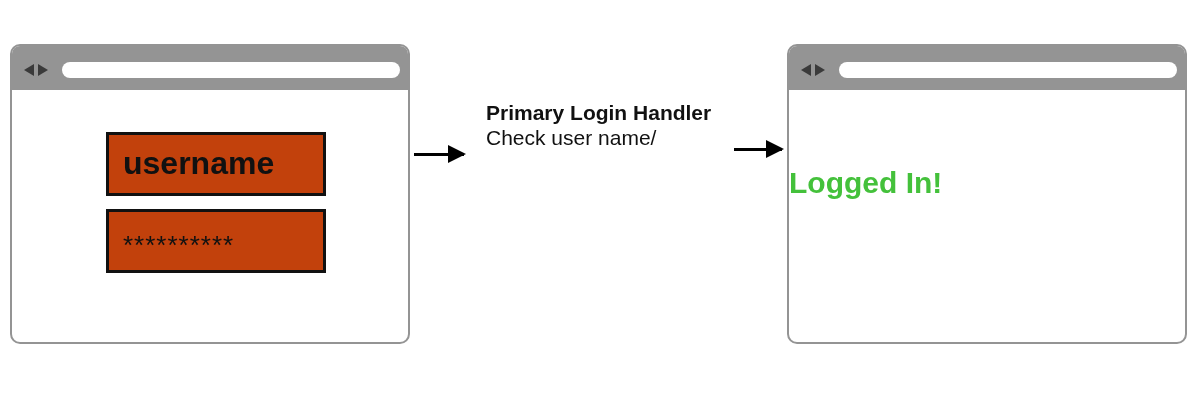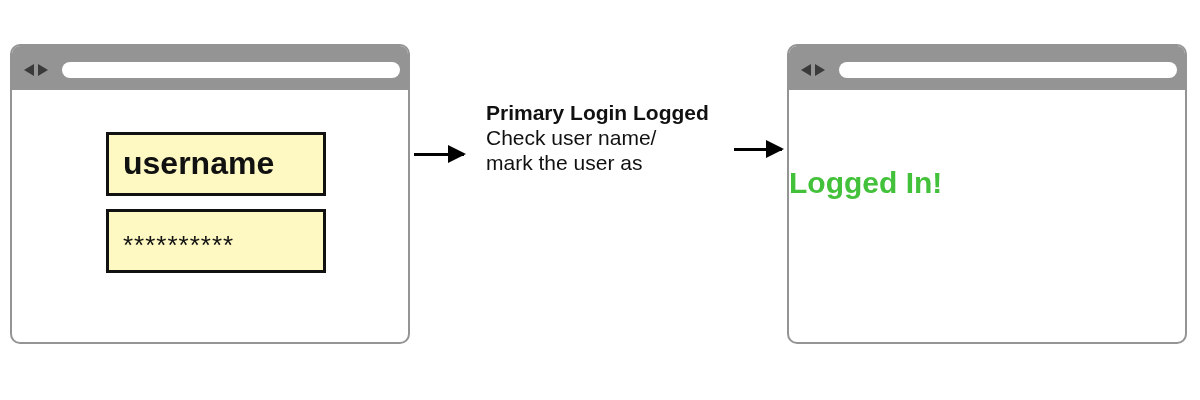--- a/index.html
+++ b/index.html
@@ -7,21 +7,21 @@
          font-family:"Liberation Sans", sans-serif; }
   .win { position:absolute; top:44px; width:396px; height:296px;
          border:2px solid #949494; border-radius:10px; background:#fff; overflow:hidden; box-sizing:content-box; }
   .win-header { position:absolute; left:0; top:0; right:0; height:44px; background:#949494; }
   .nav { position:absolute; left:12px; top:18px; width:30px; height:12px; }
   .tri-l { position:absolute; left:0; top:0; width:0; height:0;
            border-top:6px solid transparent; border-bottom:6px solid transparent; border-right:10px solid #3a3a3a; }
   .tri-r { position:absolute; left:14px; top:0; width:0; height:0;
            border-top:6px solid transparent; border-bottom:6px solid transparent; border-left:10px solid #3a3a3a; }
   .addr { position:absolute; left:50px; top:16px; right:8px; height:16px; background:#fff; border-radius:8px; }
-  .field { position:absolute; border:3px solid #111; background:#fef9c3; box-sizing:border-box; }
+  .field { position:absolute; border:3px solid #111; background:#c2410c; box-sizing:border-box; }
   .field span { position:absolute; left:14px; color:#111; }
   .arrow { position:absolute; height:3px; background:#000; }
   .arrow::after { content:""; position:absolute; right:-2px; top:-8px; width:0; height:0;
                   border-top:9px solid transparent; border-bottom:9px solid transparent; border-left:18px solid #000; }
   .handler { position:absolute; left:486px; top:100px; width:280px; font-size:21px; line-height:25px; color:#111; }
   .handler .t { font-weight:bold; }
   .logged { position:absolute; left:0; right:0; top:120px; text-align:left; font-size:30px;
             font-weight:bold; color:#44c13b; }
 </style>
 </head>
@@ -39,23 +39,22 @@
     <span style="top:10px; font-size:32px; font-weight:bold;">username</span>
   </div>
   <div class="field" style="left:94px; top:163px; width:220px; height:64px;">
     <span style="top:18px; font-size:26px; letter-spacing:1px;">**********</span>
   </div>
 </div>
 
 <div class="arrow" style="left:414px; top:153px; width:50px;"></div>
 
 <div class="handler">
-  <div class="t">Primary Login Logged</div>
+  <div class="t">Primary Login Handler</div>
   <div>Check user name/</div>
-  <div>mark the user as</div>
 </div>
 
 <div class="arrow" style="left:734px; top:148px; width:48px;"></div>
 
 <div class="win" style="left:787px;">
   <div class="win-header">
     <div class="nav">
       <div class="tri-l"></div>
       <div class="tri-r"></div>
     </div>

